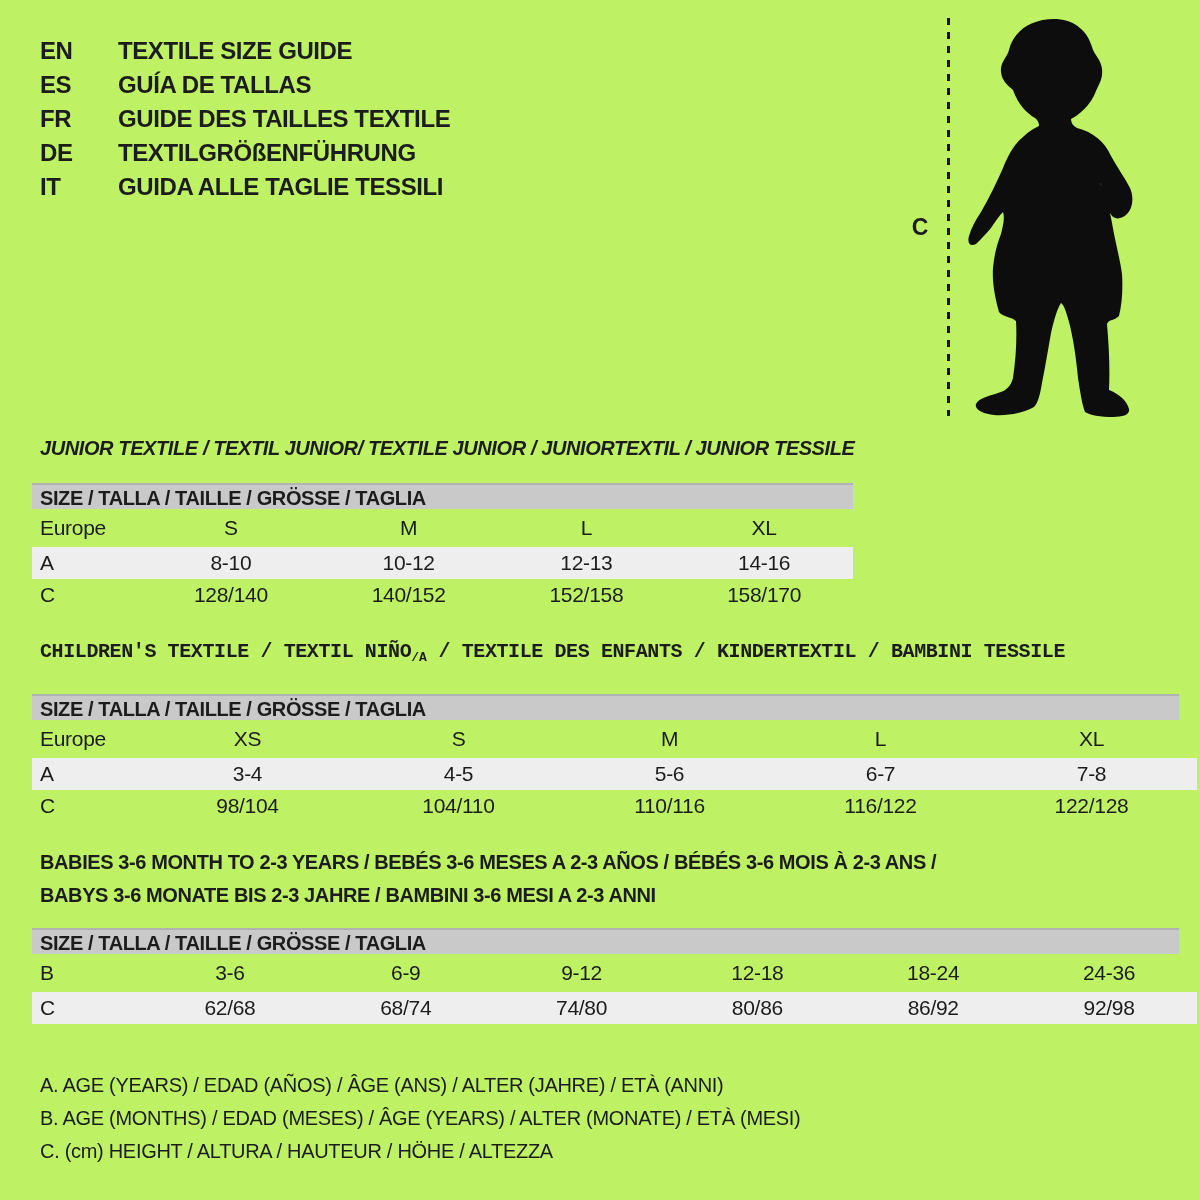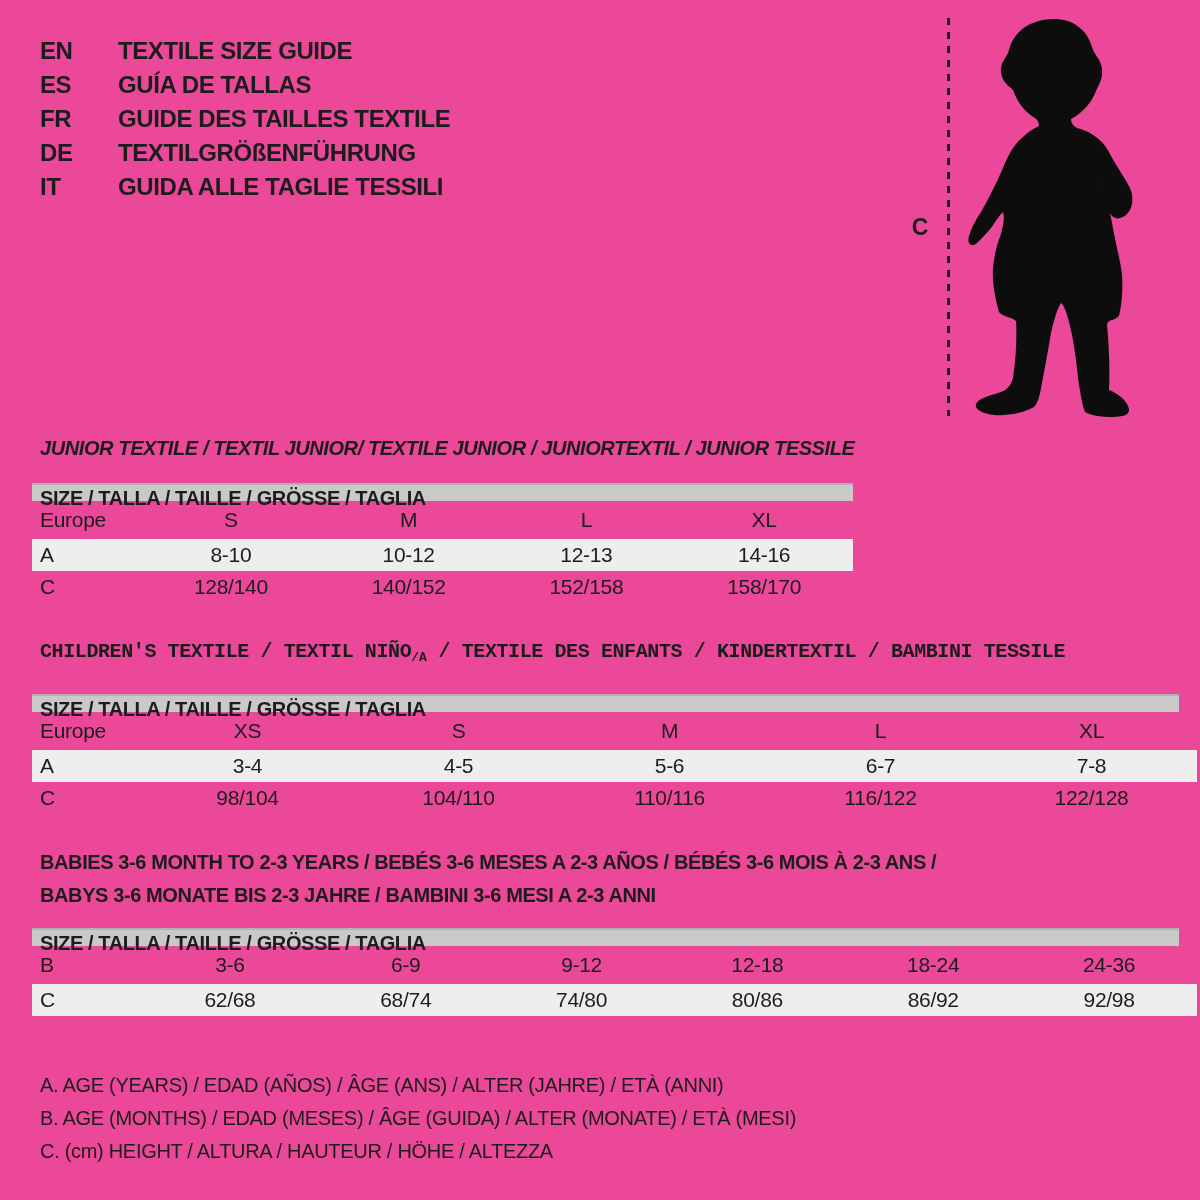--- a/index.html
+++ b/index.html
@@ -1,21 +1,21 @@
 <!DOCTYPE html>
 <html><head>
 <meta charset="utf-8">
 <style>
   html, body { margin: 0; padding: 0; }
   body { font-family: "Liberation Sans", sans-serif; }
   .page {
     position: relative;
     width: 1200px;
     height: 1200px;
-    background: #ec4899;
+    background: #bef264;
     overflow: hidden;
     color: #1c1c1c;
   }
 
   
   .lang-block {
     position: absolute;
     left: 40px;
     top: 34px;
   }
@@ -67,21 +67,21 @@
     white-space: nowrap;
     line-height: 24px;
   }
   .ttl-sub { font-size: 13px; vertical-align: -4px; letter-spacing: 0; }
 
   
   .tbl { position: absolute; }
   .tbl-bar {
     background: #c9c9c9;
     border-top: 2px solid #b2b2b2;
-    height: 18px;
+    height: 26px;
     line-height: 26px;
     font-weight: 700;
     font-size: 20px;
     letter-spacing: -0.4px;
     padding-left: 8px;
     box-sizing: border-box;
     white-space: nowrap;
   }
   .trow {
     display: flex;
@@ -263,16 +263,16 @@
       <div class="tcell">62/68</div>
       <div class="tcell">68/74</div>
       <div class="tcell">74/80</div>
       <div class="tcell">80/86</div>
       <div class="tcell">86/92</div>
       <div class="tcell">92/98</div>
     </div>
   </div>
 
   <div class="legend-line" style="top:1073px;">A. AGE (YEARS) / EDAD (AÑOS) / ÂGE (ANS) / ALTER (JAHRE) / ETÀ (ANNI)</div>
-  <div class="legend-line" style="top:1106px;">B. AGE (MONTHS) / EDAD (MESES) / ÂGE (GUIDA) / ALTER (MONATE) / ETÀ (MESI)</div>
+  <div class="legend-line" style="top:1106px;">B. AGE (MONTHS) / EDAD (MESES) / ÂGE (YEARS) / ALTER (MONATE) / ETÀ (MESI)</div>
   <div class="legend-line" style="top:1139px;">C. (cm) HEIGHT / ALTURA / HAUTEUR / HÖHE / ALTEZZA</div>
 
 </div>
 
 </body></html>

